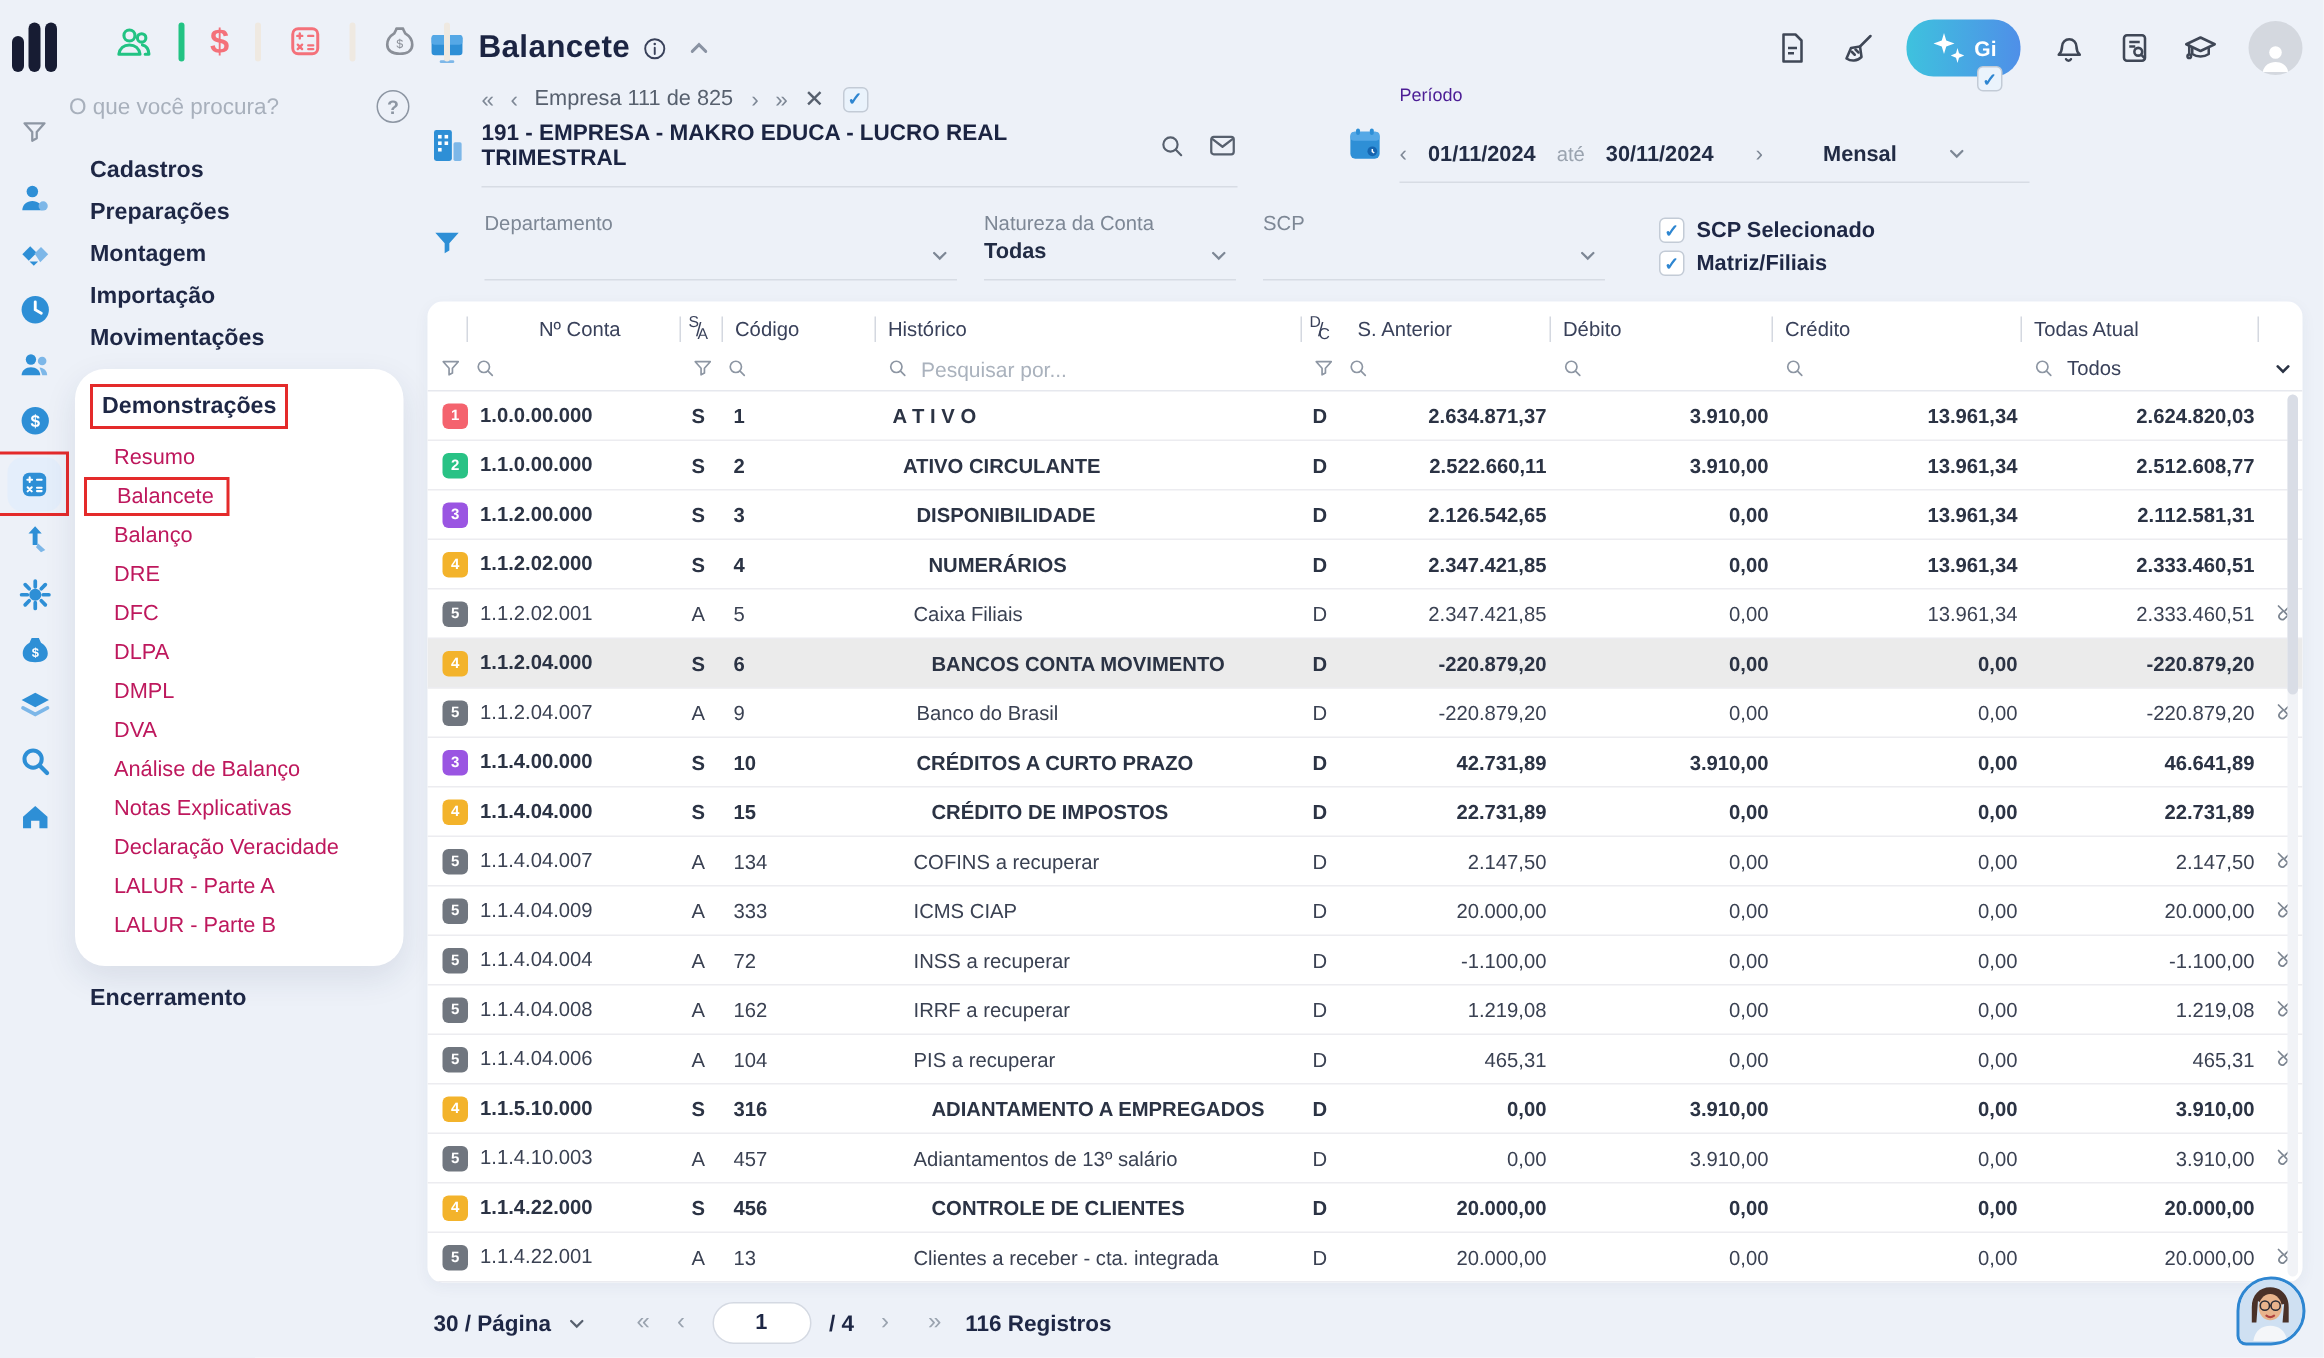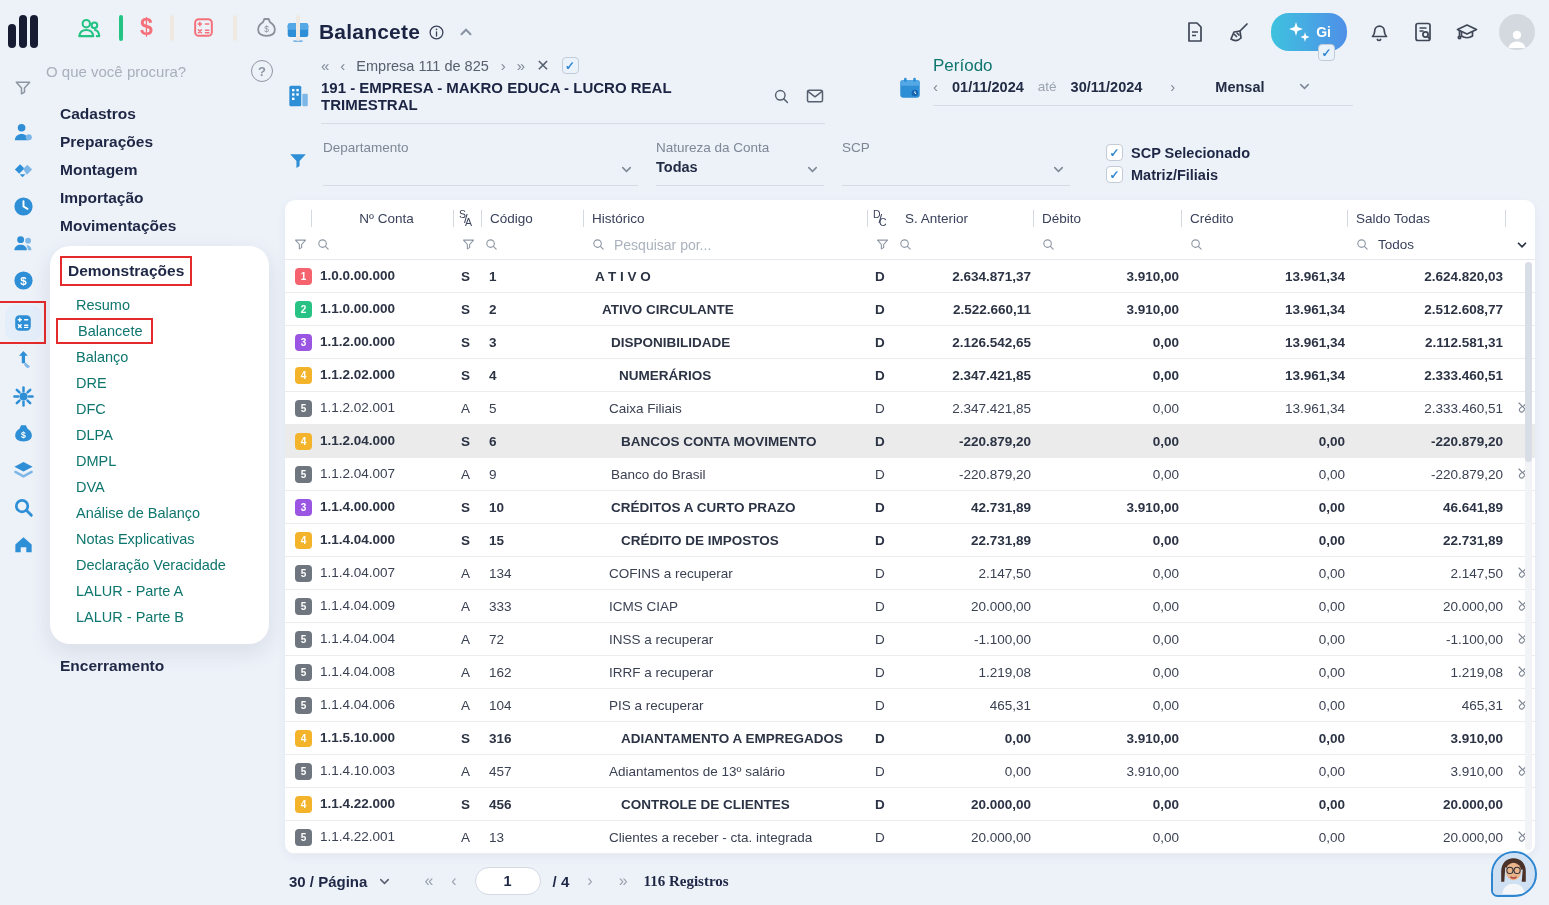--- a/index.html
+++ b/index.html
@@ -23,21 +23,21 @@
   .side-search { display:flex; align-items:center; margin:46px 10px 18px 0; }
   .side-search input { flex:1; border:none; background:transparent; outline:none; font-size:15px; color:#57606e;
     font-family:"Liberation Sans",sans-serif; }
   .side-search input::placeholder { color:#a8b0bc; }
   .qmark { width:22px; height:22px; border:1.6px solid #8d96a3; border-radius:50%; color:#8d96a3; font-size:13px;
     display:flex; align-items:center; justify-content:center; font-weight:bold; cursor:pointer; }
   .menu-item { font-size:15.5px; font-weight:bold; color:#1e2745; padding:5px 0 5px 14px; cursor:pointer; }
   .submenu-panel { background:#fff; border-radius:20px; box-shadow:0 8px 22px rgba(30,50,90,.10);
     margin:6px 14px 8px 4px; padding:10px 10px 14px 10px; }
   .panel-header { font-size:15.5px; font-weight:bold; color:#1e2745; padding:4px 6px; display:inline-block; border:2px solid #e42a2a; }
-  .submenu-item { font-size:14.5px; color:#0f766e; padding:5px 0 5px 16px; cursor:pointer; }
+  .submenu-item { font-size:14.5px; color:#be185d; padding:5px 0 5px 16px; cursor:pointer; }
   .submenu-item.active { border:2px solid #e42a2a; padding:3px 8px 3px 20px; margin-left:-4px; display:inline-block; }
   .menu-bottom { margin-top:8px; }
 
   
   .main { flex:1; position:relative; padding:0 14px 0 2px; }
   .topbar { height:52px; display:flex; align-items:center; justify-content:space-between; padding-top:12px; }
   .title-grp { display:flex; align-items:center; gap:8px; }
   .title-grp .t { font-size:21px; font-weight:bold; color:#1b2442; letter-spacing:.2px; }
   .top-actions { display:flex; align-items:center; gap:20px; }
   .top-actions svg { width:24px; height:24px; }
@@ -49,21 +49,21 @@
   .selrow { display:flex; align-items:flex-start; margin-top:4px; }
   .company-block { display:flex; gap:10px; width:540px; }
   .company-inner { flex:1; border-bottom:1px solid #d7dce4; padding-bottom:10px; }
   .comp-nav { display:flex; align-items:center; gap:12px; font-size:14.5px; color:#57606e; }
   .comp-nav .nav-ch { color:#7d8795; cursor:pointer; font-size:15px; letter-spacing:-1px; }
   .comp-nav .x { color:#57606e; cursor:pointer; font-size:16px; }
   .comp-name-row { display:flex; align-items:center; margin-top:4px; gap:14px; }
   .comp-name { font-size:15px; font-weight:bold; color:#1b2442; flex:1; }
   .period-block { margin-left:72px; display:flex; gap:10px; }
   .period-inner { border-bottom:1px solid #d7dce4; padding-bottom:10px; min-width:420px; position:relative; }
-  .period-label { font-size:17px; color:#0f766e; margin-bottom:2px; }
+  .period-label { font-size:12px; color:#4c1d95; margin-bottom:24px; }
   .period-controls { display:flex; align-items:center; gap:14px; font-size:14.5px; }
   .pdate { font-weight:bold; color:#222c45; }
   .pate { color:#9aa3af; font-size:13.5px; }
   .pmode { font-weight:bold; color:#222c45; margin-left:26px; }
   .period-chk { position:absolute; right:18px; top:-12px; }
 
   .ch { color:#7d8795; cursor:pointer; font-size:15px; }
   .checkbox { width:17px; height:17px; border:1.5px solid #c3cbd6; border-radius:4px; background:#fff;
     display:inline-flex; align-items:center; justify-content:center; color:#2e86d1; font-size:12px; font-weight:bold; cursor:pointer; }
   .checkbox.lite { background:#eaf3fc; }
@@ -461,21 +461,21 @@
         <div class="hcell nb">
             <span>S. Anterior</span>
           </div>
         <div class="hcell">
             <span>Débito</span>
           </div>
         <div class="hcell">
             <span>Crédito</span>
           </div>
         <div class="hcell">
-            <span>Saldo Todas</span>
+            <span>Todas Atual</span>
           </div>
         <div class="hcell"></div>
       </div>
 
       <div class="tgrid tfilter">
         <div class="fc">
           <span class="ic">
               <svg width="15" height="15" viewBox="0 0 24 24" fill="none" stroke="#8d96a3" stroke-width="1.8" stroke-linejoin="round">
                 <path d="M4 5h16l-6.2 7v5l-3.6 2v-7z"></path>
               </svg>
@@ -838,21 +838,21 @@
         <svg width="15" height="15" viewBox="0 0 24 24" fill="none" stroke="#57606e" stroke-width="2.4" stroke-linecap="round">
             <path d="M6 9l6 6 6-6"></path>
           </svg>
       </span>
       <span class="nav-ch2" style="margin-left:14px;">«</span>
       <span class="nav-ch2">‹</span>
       <input class="pg-input" value="1" style="">
       <span class="bold" style="margin-left:-6px;">/ 4</span>
       <span class="nav-ch2">›</span>
       <span class="nav-ch2" style="margin-left:8px;">»</span>
-      <span class="bold" style="margin-left:-2px;font-family:Liberation Serif, serif;">116 Registros</span>
+      <span class="bold" style="margin-left:-2px;">116 Registros</span>
     </div>
 
     <div class="chat-avatar">
       <svg width="41" height="41" viewBox="0 0 40 40">
         <rect width="40" height="40" fill="#cfe0f2"></rect>
         <path d="M8 18c0-8 5-13 12-13s12 5 12 13v10h-4l1-12c-5 1-13 1-17-2l-1 14H8z" fill="#4a3128"></path>
         <ellipse cx="20" cy="18" rx="7.5" ry="8.5" fill="#e8b48c"></ellipse>
         <circle cx="16.5" cy="17" r="3" fill="none" stroke="#2c2c34" stroke-width="1"></circle>
         <circle cx="23.5" cy="17" r="3" fill="none" stroke="#2c2c34" stroke-width="1"></circle>
         <path d="M19.5 17h1" stroke="#2c2c34" stroke-width="1"></path>

